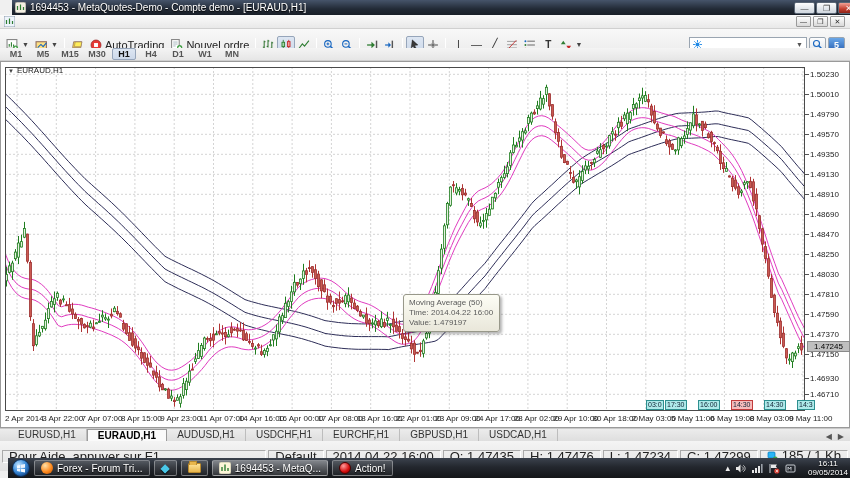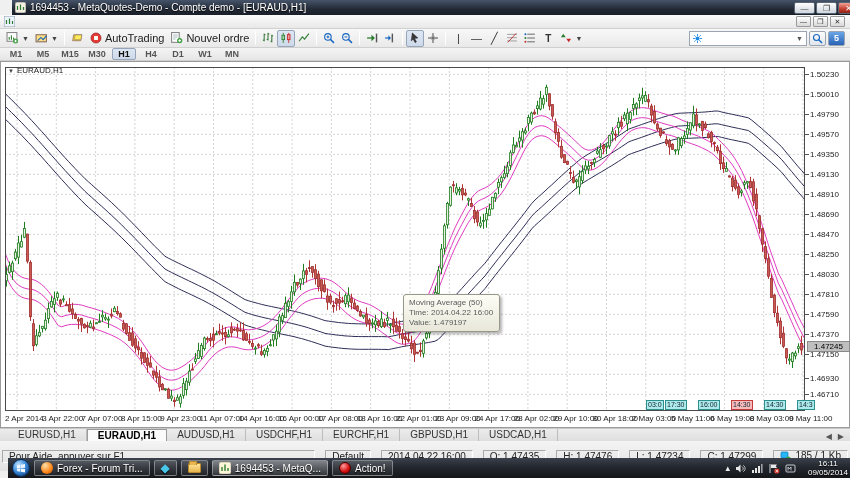--- a/index.html
+++ b/index.html
@@ -21,21 +21,21 @@
   
   .menubar{position:absolute;left:0;top:15px;width:850px;height:14px;background:linear-gradient(#fbfbfb,#e8e8e8);
     border-bottom:1px solid #d0d0d0;display:flex;align-items:center;padding:0 2px;font-size:11px;color:#111;}
   .menubar .appicon{width:11px;height:11px;margin:0 5px 0 2px;}
   .menu-item{padding:0 7px;line-height:13px;cursor:default;}
   .mdibtns{margin-left:auto;display:flex;gap:2px;padding-right:3px;}
   .mdibtn{width:15px;height:11px;font-size:7px;line-height:10px;text-align:center;color:#333;
     background:linear-gradient(#fefefe,#d9d9d9);border:1px solid #9a9a9a;border-radius:1px;}
 
   
-  .toolbar{position:absolute;left:0;top:29px;width:850px;height:19px;background:linear-gradient(#f8f8f8,#e9e9e9);
+  .toolbar{position:absolute;left:0;top:29px;width:850px;height:32px;background:linear-gradient(#f8f8f8,#e9e9e9);
     border-bottom:1px solid #cfcfcf;display:flex;align-items:center;padding:0 3px;}
   .tbtn{height:17px;min-width:18px;display:flex;align-items:center;justify-content:center;gap:3px;
     padding:0 2px;border:1px solid transparent;border-radius:2px;color:#222;font-size:11px;}
   .tbtn.pressed{border:1px solid #96a5ba;background:linear-gradient(#dde6f2,#cdd9ea);}
   .tbtn .drop{font-size:7px;color:#444;}
   .tsep{width:1px;height:14px;background:#c3c3c3;border-right:1px solid #fff;margin:0 3px;}
   .glyph{font-size:11px;line-height:11px;color:#333;}
   .searchbox{margin-left:auto;display:flex;align-items:center;gap:2px;padding-right:2px;}
   .combo{display:flex;align-items:center;border:1px solid #9aa5b1;background:#fff;height:15px;width:118px;padding:0 2px;}
   .combo input{border:none;outline:none;flex:1;font-size:10px;width:80px;height:12px;padding:0;}
@@ -74,21 +74,21 @@
 
   
   .tabbar{position:absolute;left:0;top:428px;width:850px;height:13px;background:linear-gradient(#ececec,#dedede);
     border-top:1px solid #c8c8c8;display:flex;align-items:flex-end;padding:0 0 0 8px;font-size:10px;color:#333;}
   .tab{padding:0 10px;height:12px;line-height:12px;border-right:1px solid #bdbdbd;white-space:nowrap;}
   .tab.active{background:#fafafa;border:1px solid #9a9a9a;border-bottom:none;font-weight:bold;color:#000;}
   .tabscroll{margin-left:auto;padding-right:6px;font-size:8px;color:#555;display:flex;gap:6px;}
 
   
   .statusbar{position:absolute;left:0;top:441px;width:850px;height:30px;background:linear-gradient(#f4f4f4,#e2e2e2);
-    display:flex;align-items:center;padding:1px 2px;font-size:10px;color:#222;gap:10px;}
+    display:flex;align-items:center;padding:1px 2px;font-size:13px;color:#222;gap:2px;}
   .cell{height:13px;line-height:12px;padding:0 6px;border:1px solid;border-color:#aaa #fff #fff #aaa;white-space:nowrap;}
   .cell.grow{flex:1;}
   .cell.traffic{display:flex;align-items:center;gap:4px;}
 
   
   .taskbar{position:absolute;left:0;top:458px;width:850px;height:20px;
     background:linear-gradient(#3b424d,#23272e 45%,#141619);display:flex;align-items:center;padding:0 4px;gap:4px;margin-left:8px;}
   .orb{width:18px;height:18px;border-radius:50%;
     background:radial-gradient(circle at 35% 30%,#bfe3ff,#3f8fdc 45%,#134a8e 80%);
     border:1px solid #0c2d57;display:flex;align-items:center;justify-content:center;}

